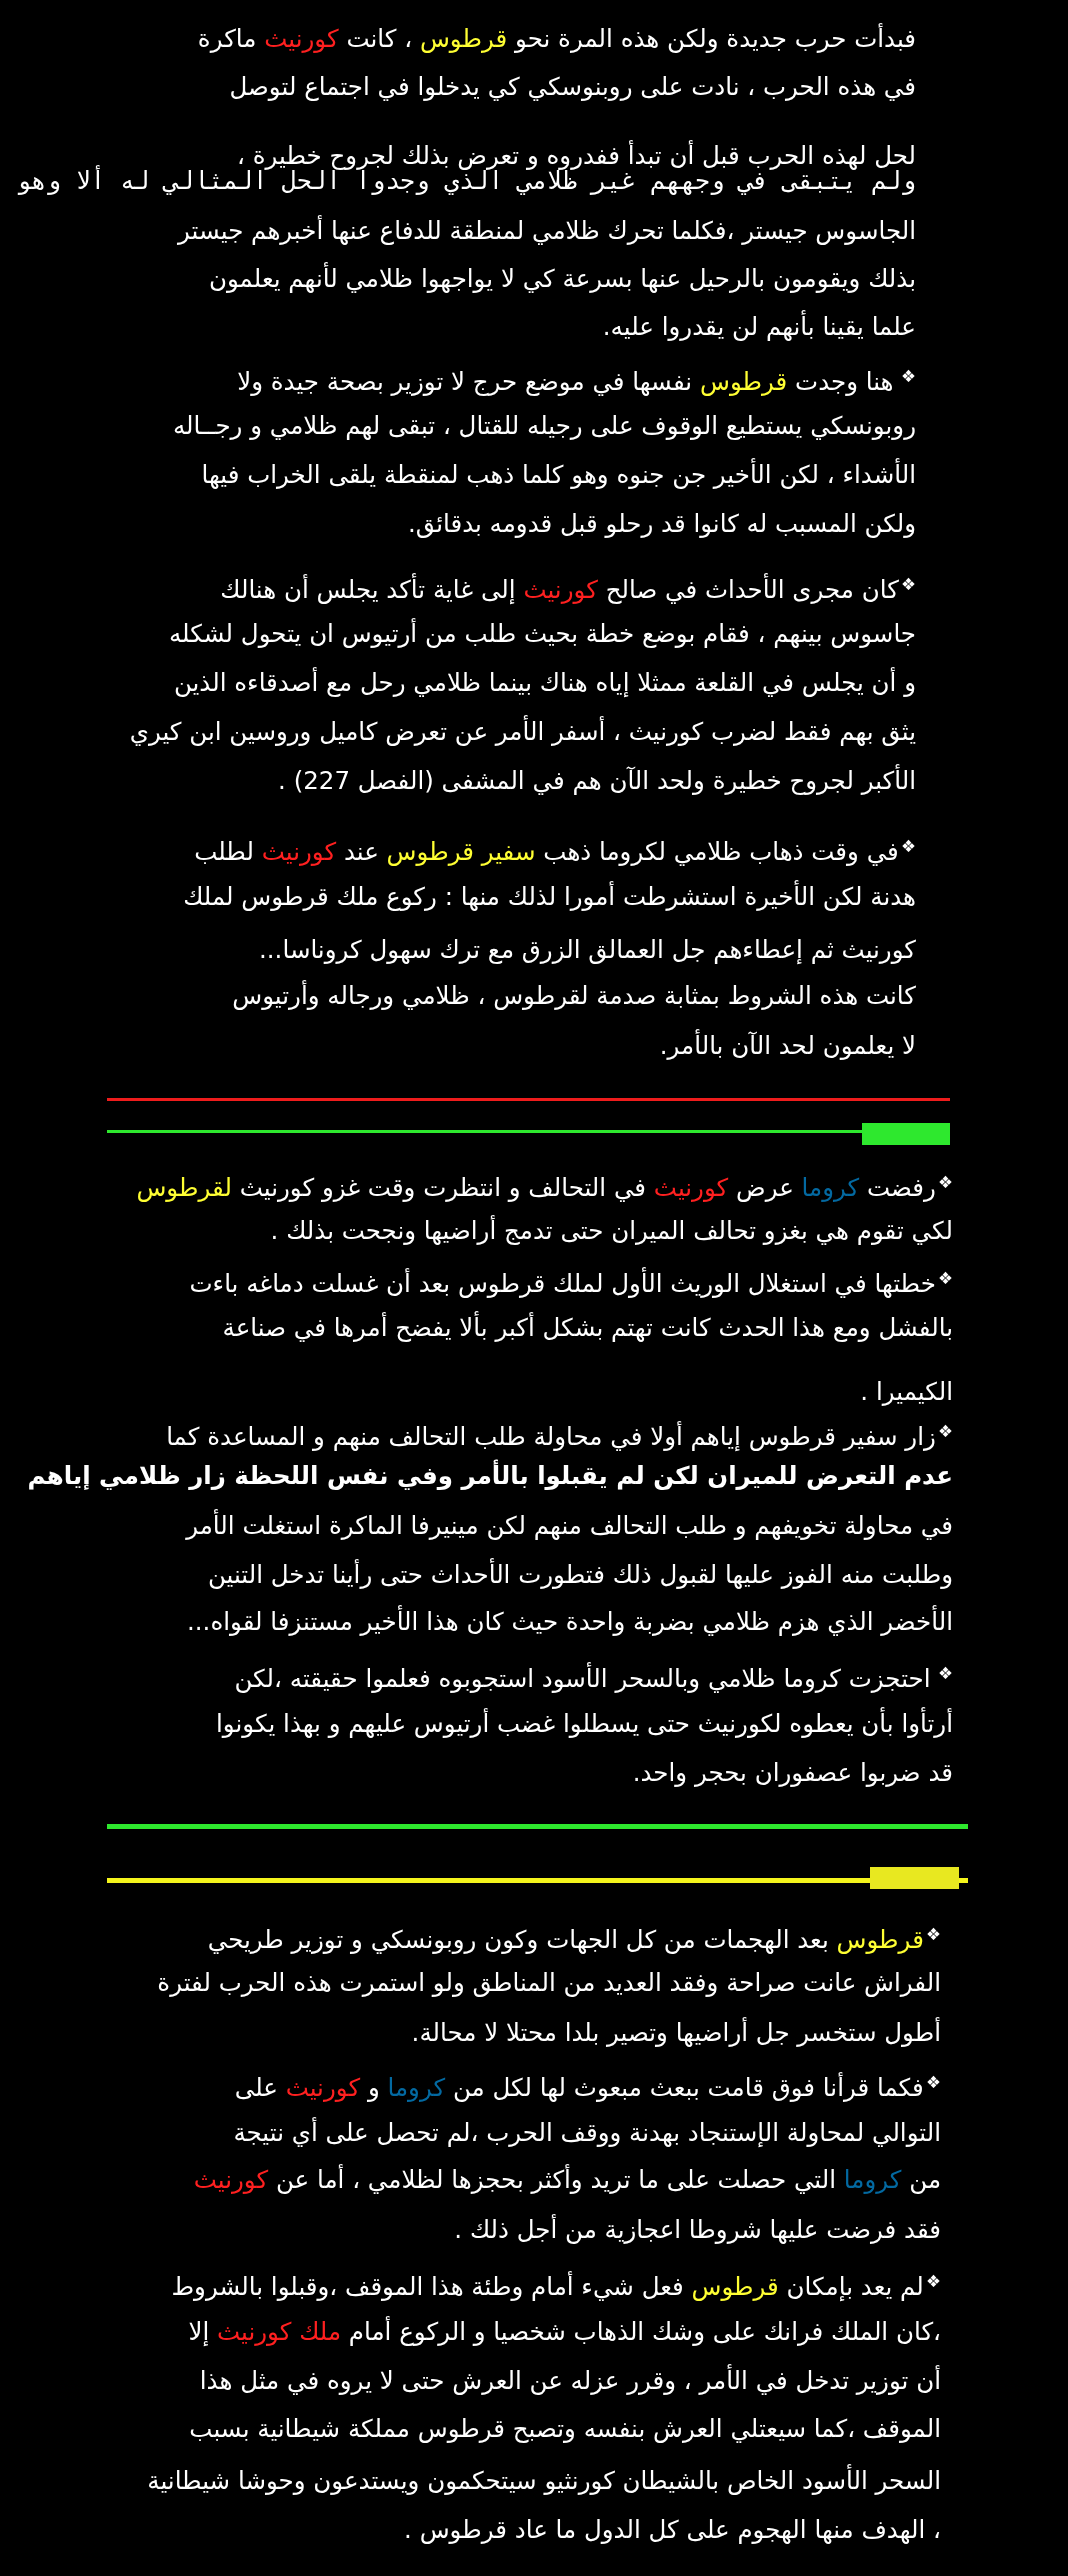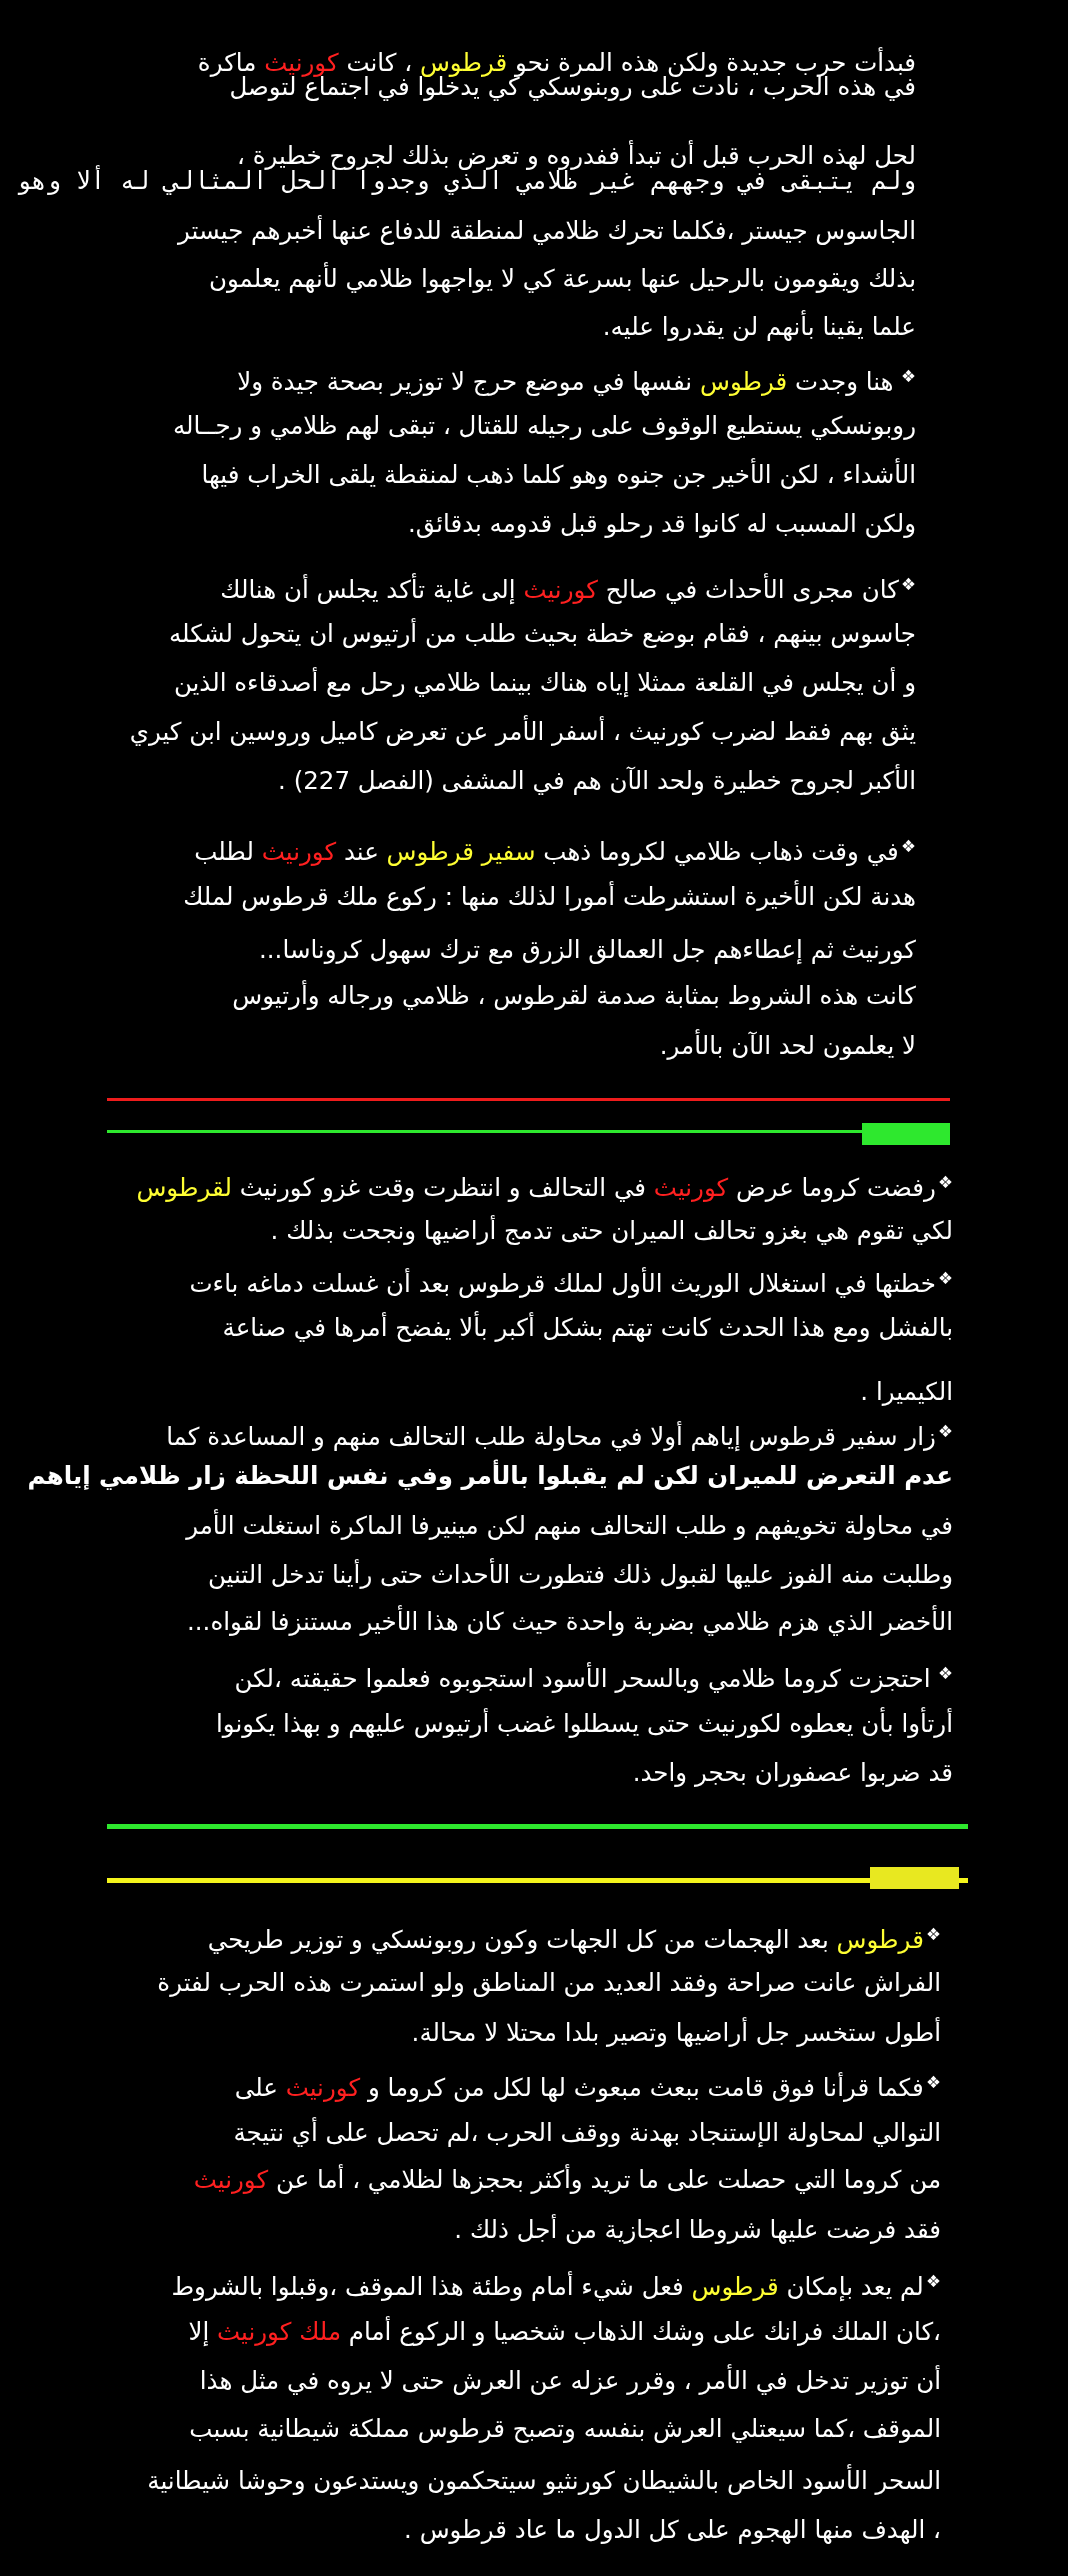--- a/index.html
+++ b/index.html
@@ -24,31 +24,31 @@
     font-size: 24.5px;
     line-height: 33px;
     height: 33px;
     letter-spacing: -0.6px;
     font-weight: normal;
   }
   .line .seg { display: inline; }
   .c-white { color: #ffffff; }
   .c-yellow { color: #ffff33; }
   .c-red { color: #ff2020; }
-  .c-green { color: #ffffff; }
+  .c-green { color: #0369a1; }
   .bar { position: absolute; }
   .bullet { font-size: 16.7px; vertical-align: 7.8px; margin-left: 2.2px; }
 </style>
 </head>
 <body>
 
 <div class="page" id="page">
     <div>
       <div>
-        <div class="line" style="top: 22px; right: 153px; margin-top: 24px;"><span class="seg c-white">فبدأت حرب جديدة ولكن هذه المرة نحو </span><span class="seg c-yellow">قرطوس</span><span class="seg c-white"> ، كانت </span><span class="seg c-red">كورنيث</span><span class="seg c-white"> ماكرة</span></div>
+        <div class="line" style="top: 22px; right: 153px;"><span class="seg c-white">فبدأت حرب جديدة ولكن هذه المرة نحو </span><span class="seg c-yellow">قرطوس</span><span class="seg c-white"> ، كانت </span><span class="seg c-red">كورنيث</span><span class="seg c-white"> ماكرة</span></div>
         <div class="line" style="top: 70px; right: 153px;"><span class="seg c-white">في هذه الحرب ، نادت على روبنوسكي كي يدخلوا في اجتماع لتوصل</span></div>
         <div class="line" style="top: 118px; right: 153px; margin-top: 21px;"><span class="seg c-white">لحل لهذه الحرب قبل أن تبدأ ففدروه و تعرض بذلك  لجروح خطيرة ،</span></div>
         <div class="line" style="top: 166px; right: 153px; font-family: Liberation Mono, monospace;"><span class="seg c-white">ولم يتبقى في وجههم غير ظلامي الذي وجدوا الحل المثالي له ألا  وهو ،</span></div>
         <div class="line" style="top: 214px; right: 153px;"><span class="seg c-white">الجاسوس جيستر ،فكلما تحرك ظلامي لمنطقة للدفاع عنها أخبرهم جيستر</span></div>
         <div class="line" style="top: 262px; right: 153px;"><span class="seg c-white">بذلك ويقومون بالرحيل عنها بسرعة كي لا يواجهوا ظلامي لأنهم يعلمون</span></div>
         <div class="line" style="top: 310px; right: 153px;"><span class="seg c-white">علما يقينا بأنهم لن يقدروا عليه.</span></div>
       </div>
       <div>
         <div class="line" style="top: 360px; right: 153px;"><span class="seg c-white bullet">❖ </span><span class="seg c-white">هنا وجدت </span><span class="seg c-yellow">قرطوس</span><span class="seg c-white"> نفسها في موضع حرج لا توزير بصحة جيدة ولا</span></div>
         <div class="line" style="top: 409px; right: 153px;"><span class="seg c-white">روبونسكي يستطيع الوقوف على رجيله للقتال ، تبقى لهم ظلامي و رجــاله</span></div>

